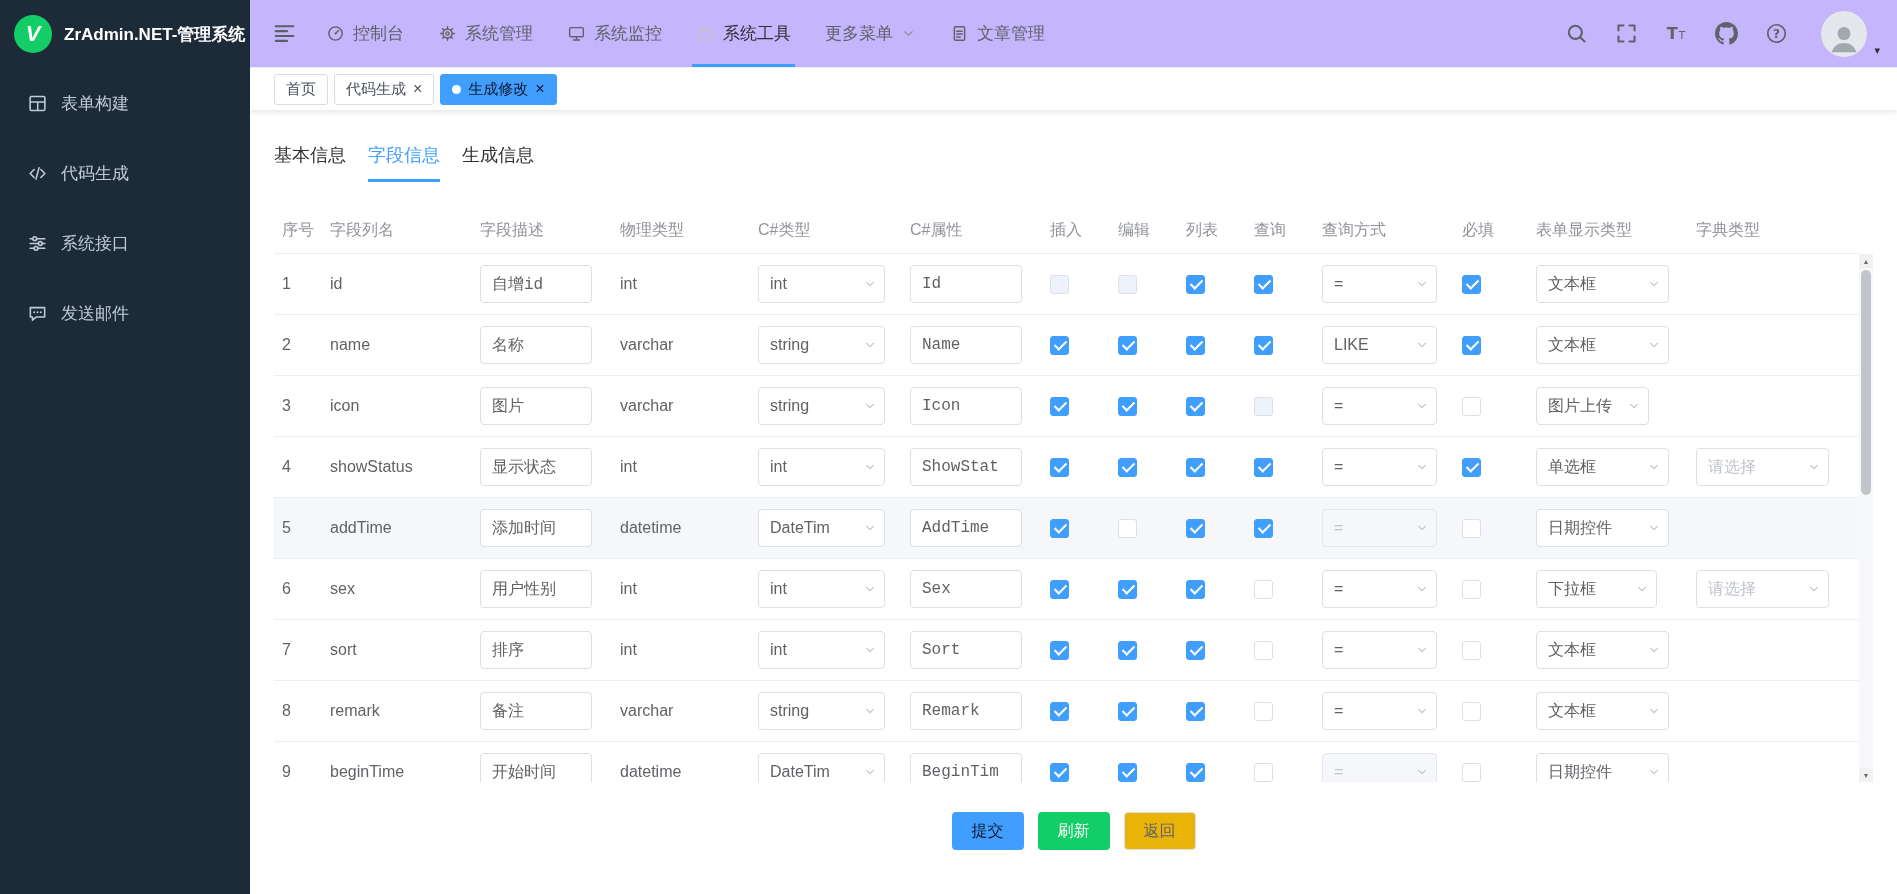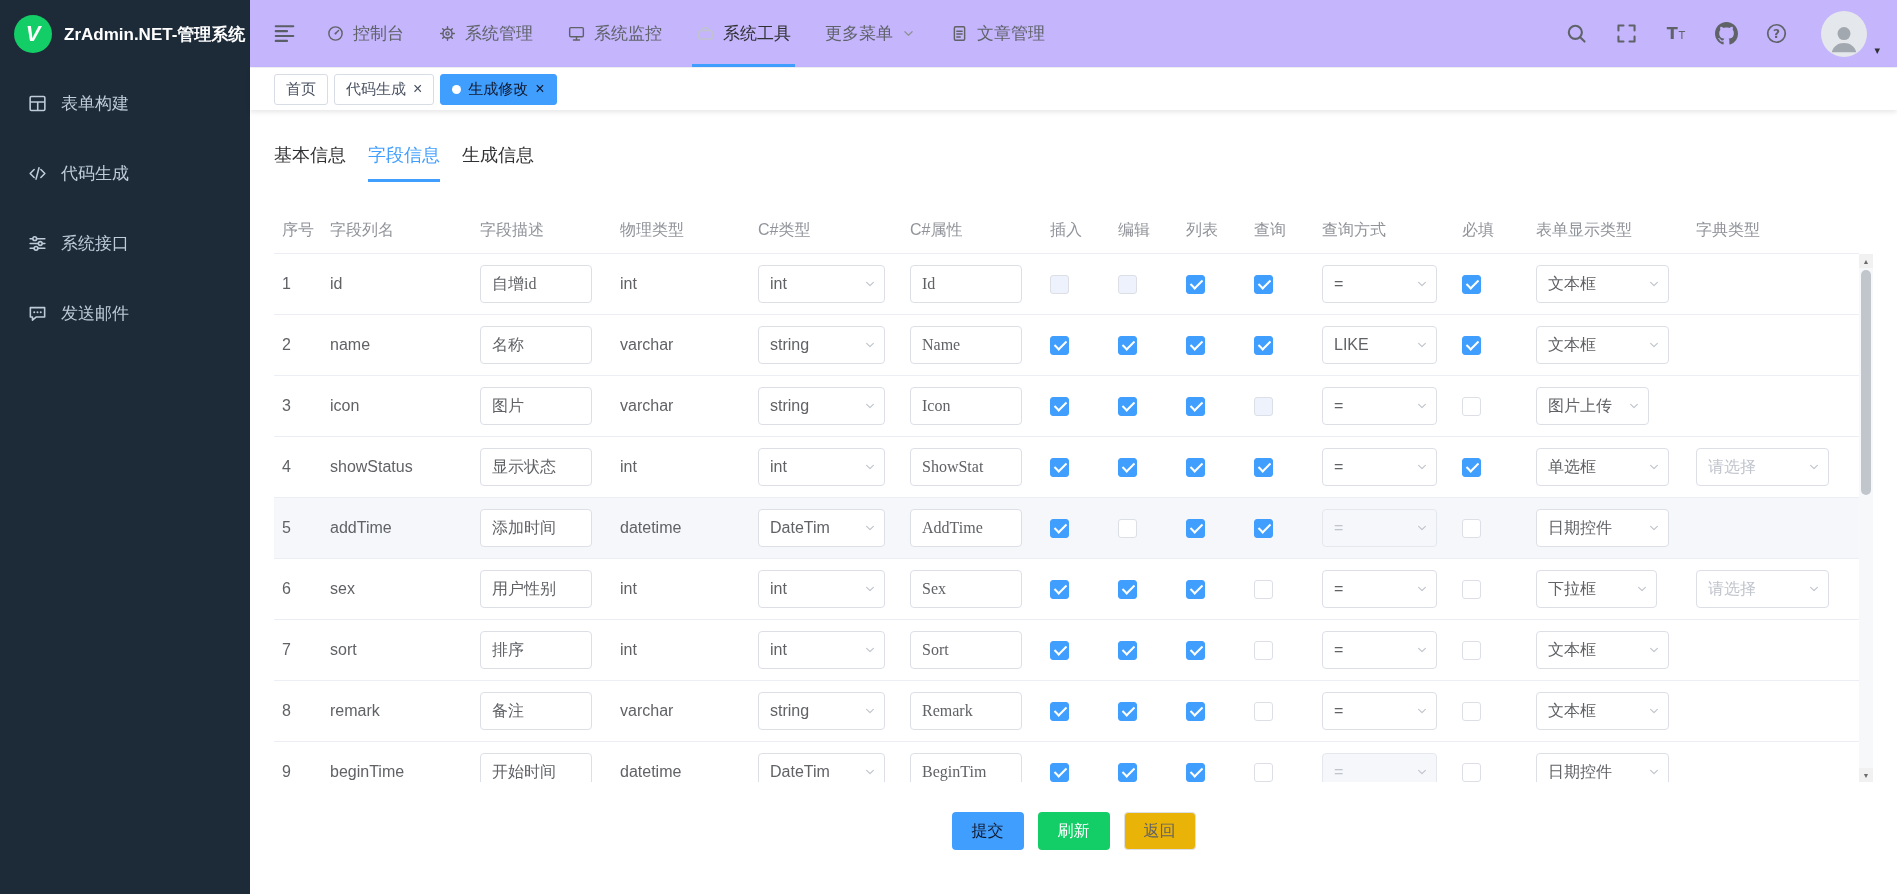--- a/index.html
+++ b/index.html
@@ -46,21 +46,21 @@
 .form-tab{font-size:18px;padding-bottom:15px;position:relative;cursor:pointer;color:#303133}
 .form-tab.active{color:#409eff}
 .form-tab.active::after{content:'';position:absolute;left:0;right:0;bottom:0;height:3px;background:#409eff}
 
 .table-wrap{margin-top:26px;height:574px;position:relative;padding-right:14px;overflow:hidden}
 .grid-row{display:grid;grid-template-columns:48px 150px 140px 138px 152px 140px 68px 68px 68px 68px 140px 74px 160px minmax(0,1fr);align-items:center}
 .thead{height:46px;border-bottom:1px solid #ebeef5;color:#909399;font-size:16px}
 .trow{height:61px;border-bottom:1px solid #ebeef5;font-size:16px;color:#606266}
 .trow.hover{background:#f5f7fa}
 .td,.th{padding-left:8px;overflow:hidden;white-space:nowrap}
-.inp{width:112px;height:38px;border:1px solid #dcdfe6;border-radius:4px;padding:0 11px;font-size:16px;color:#606266;font-family:Liberation Serif, serif;outline:none;background:#fff}
+.inp{width:112px;height:38px;border:1px solid #dcdfe6;border-radius:4px;padding:0 11px;font-size:16px;color:#606266;font-family:Liberation Mono, monospace;outline:none;background:#fff}
 .sel{height:38px;border:1px solid #dcdfe6;border-radius:4px;background:#fff;display:inline-flex;align-items:center;padding:0 7px 0 11px;color:#606266;font-size:16px;cursor:pointer}
 .sel-text{flex:1;overflow:hidden;white-space:nowrap}
 .sel .chevron{width:14px;height:14px;color:#c0c4cc;flex-shrink:0}
 .sel.disabled{background:#f5f7fa;border-color:#e4e7ed;color:#c0c4cc;cursor:not-allowed}
 .sel.placeholder .sel-text{color:#c0c4cc}
 .cb{width:19px;height:19px;border:1px solid #dcdfe6;border-radius:3px;background:#fff;display:inline-block;position:relative;cursor:pointer;vertical-align:middle}
 .cb.checked{background:#409eff;border-color:#409eff}
 .cb.checked::after{content:'';position:absolute;left:5.5px;top:1.5px;width:5px;height:10px;border:solid #fff;border-width:0 2px 2px 0;transform:rotate(45deg)}
 .cb.disabled{background:#edf2fc;border-color:#dcdfe6;cursor:not-allowed}
 

